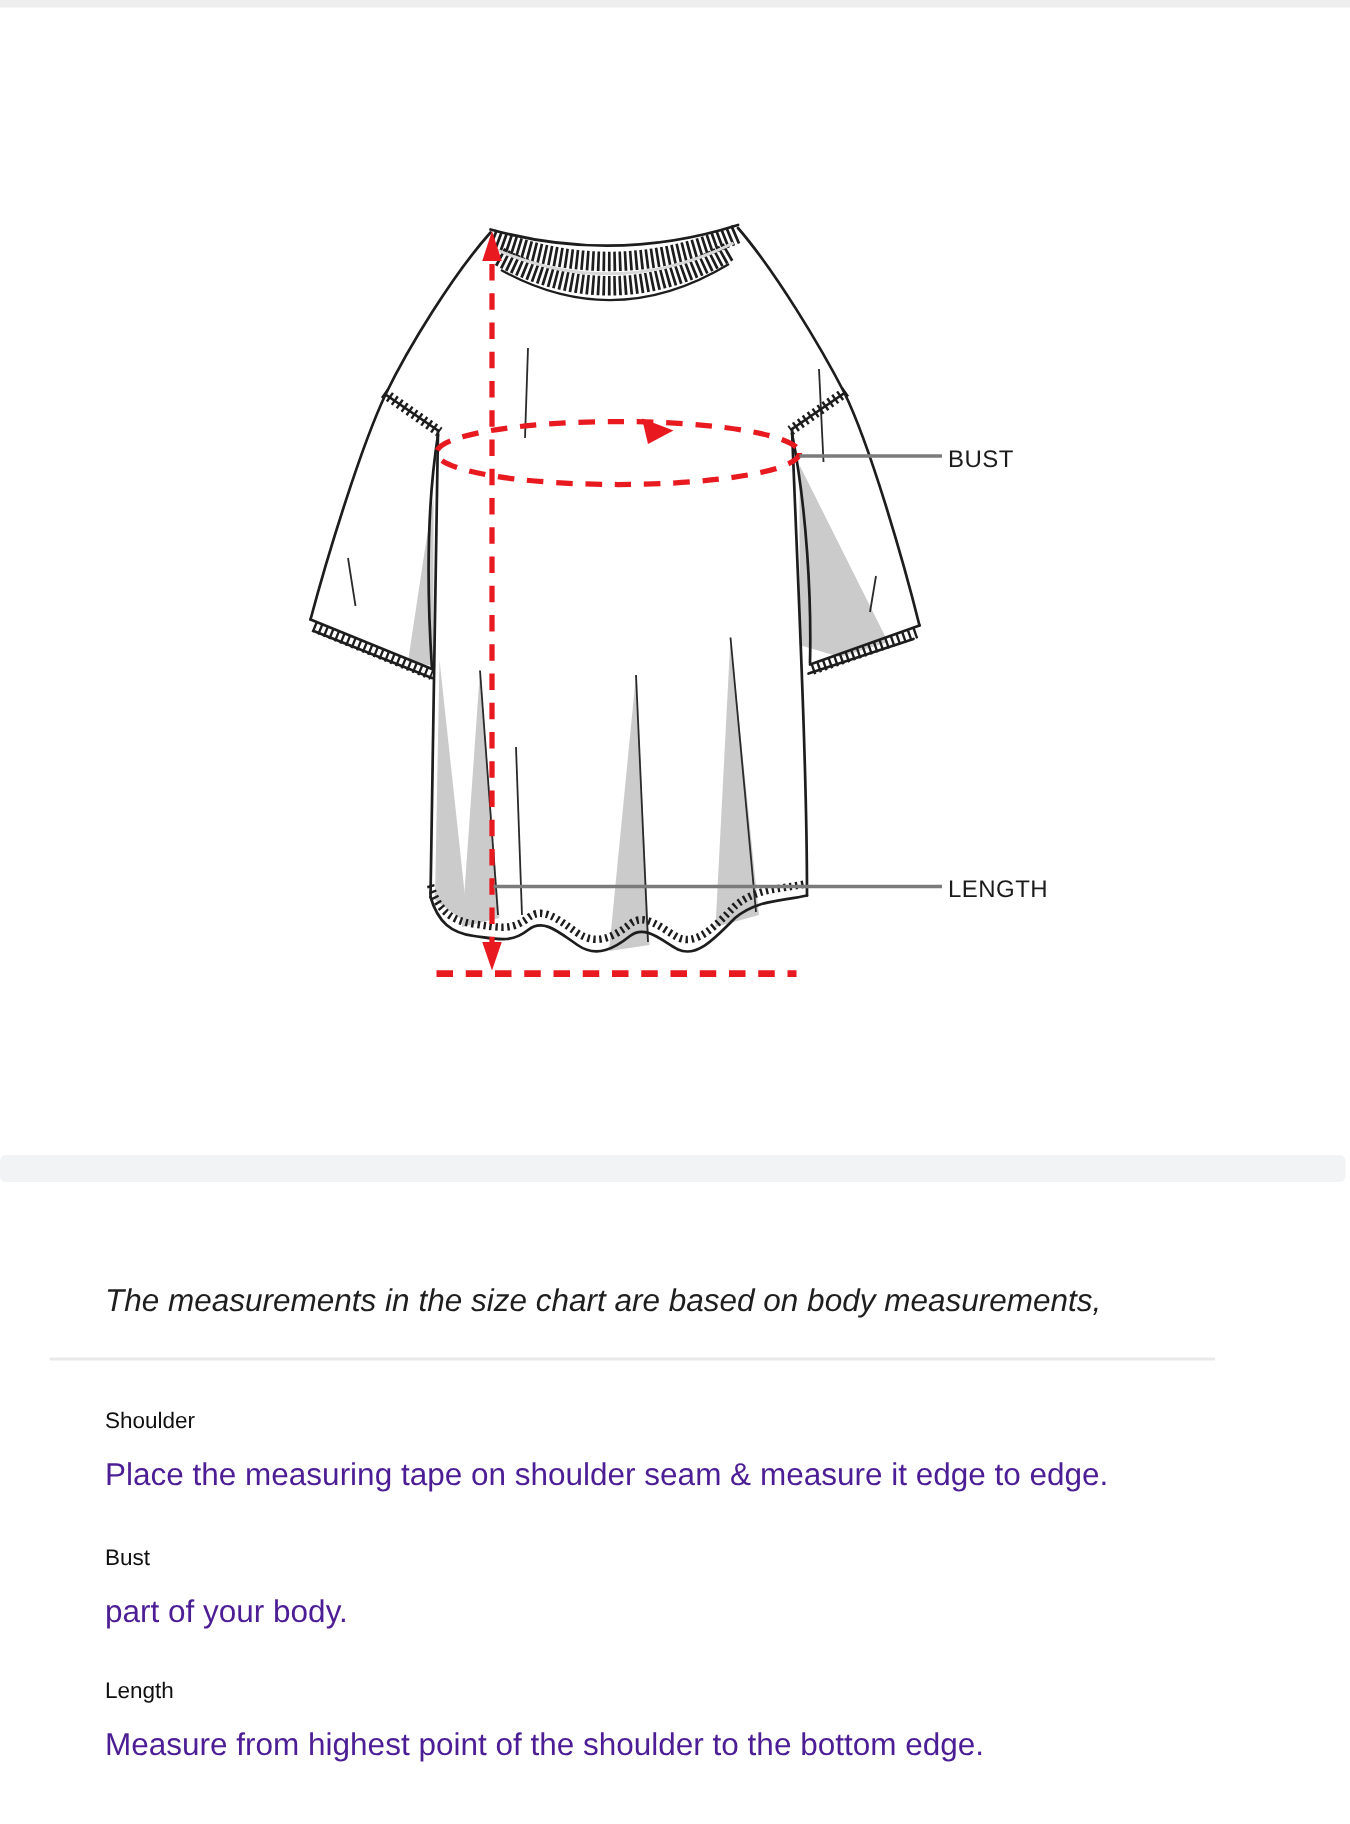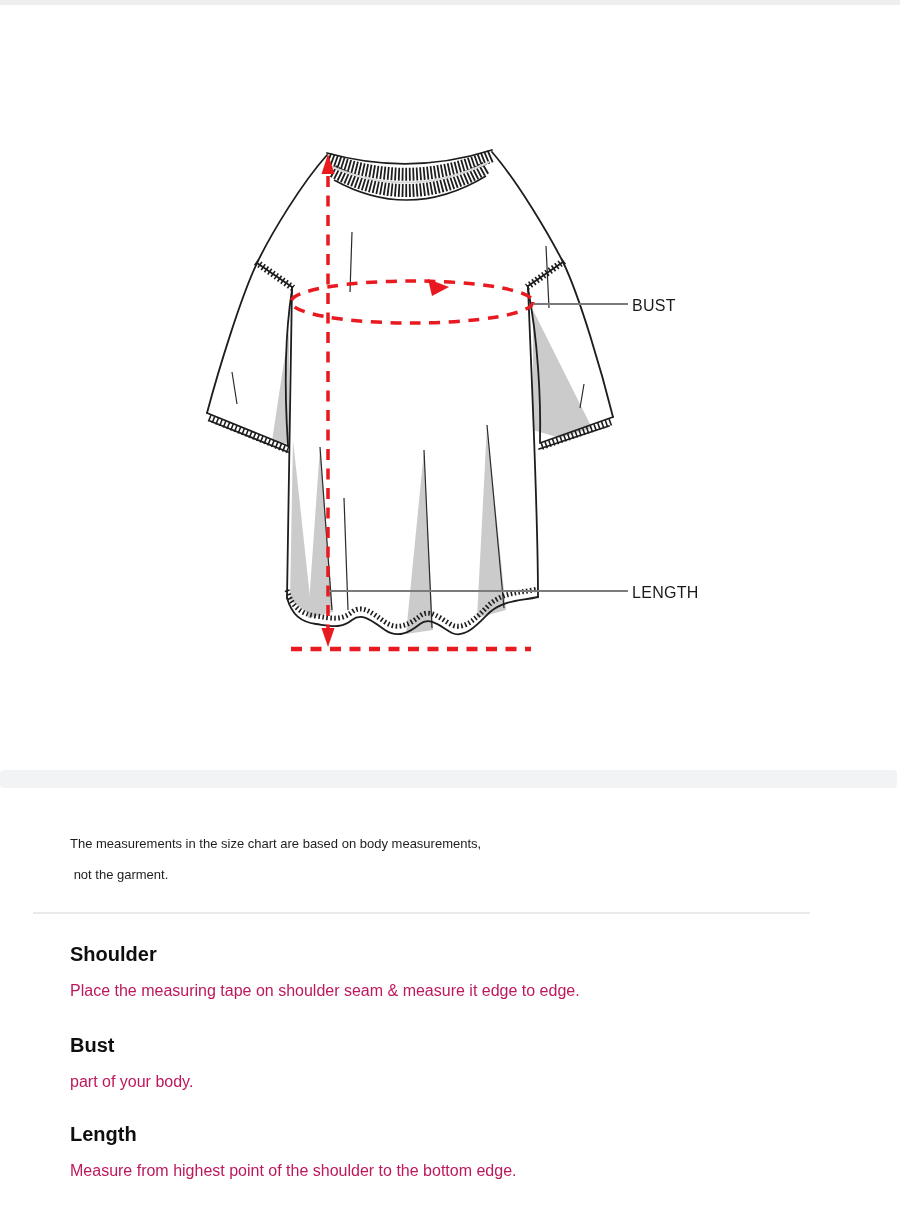--- a/index.html
+++ b/index.html
@@ -5,25 +5,25 @@
   html,body{margin:0;padding:0;}
   body{
     width:900px;height:1216px;position:relative;background:#ffffff;
     font-family:"Liberation Sans", sans-serif;overflow:hidden;
     -webkit-font-smoothing:antialiased;
   }
   .top-strip{position:absolute;top:0;left:0;width:900px;height:5px;background:#eeeeee;}
   .illustration{position:absolute;top:0;left:0;width:900px;height:770px;}
   .section-band{position:absolute;top:770px;left:0;width:897px;height:18px;background:#f1f3f4;border-radius:4px;}
   .content{position:absolute;top:788px;left:70px;width:716px;color:#1f1f1f;}
-  .note{margin-top:40px;font-size:13px;line-height:31px;color:#1e1e1e;}
+  .note{margin-top:64px;font-size:21px;line-height:31px;color:#1e1e1e;font-style:italic;}
   .note .line{white-space:pre-wrap;}
   .rule{border:none;border-top:2px solid #e9e9e9;width:777px;margin:22px 0 0 -37px;}
-  .sec-heading{font-size:20px;line-height:23px;color:#0f0f0f;font-weight:700;}
-  .sec-body{font-size:16px;line-height:31px;color:#be185d;}
+  .sec-heading{font-size:15px;line-height:23px;color:#0f0f0f;font-weight:400;}
+  .sec-body{font-size:21px;line-height:31px;color:#4c1d95;}
   .sec-shoulder .sec-heading{margin-top:29px;}
   .sec-bust .sec-heading{margin-top:28px;}
   .sec-length .sec-heading{margin-top:26px;}
   .sec-body{margin-top:9px;}
   svg text{font-family:"Liberation Sans", sans-serif;}
 </style>
 </head>
 <body>
 
 <div class="top-strip"></div>
@@ -101,21 +101,20 @@
     <path d="M329,591 L628,591" stroke="#7b7b7b" stroke-width="2.2"></path>
     <text x="632" y="598" font-size="16" letter-spacing="0.3" fill="#1b1b1b">LENGTH</text>
   </g>
 </svg>
 
 <div class="section-band"></div>
 
 <div class="content">
   <div class="note">
     <div class="line">The measurements in the size chart are based on body measurements,</div>
-    <div class="line"> not the garment.</div>
   </div>
 
   <hr class="rule">
 
   <div class="sec-shoulder">
     <div class="sec-heading">Shoulder</div>
     <div class="sec-body">Place the measuring tape on shoulder seam &amp; measure it edge to edge.</div>
   </div>
 
   <div class="sec-bust">

